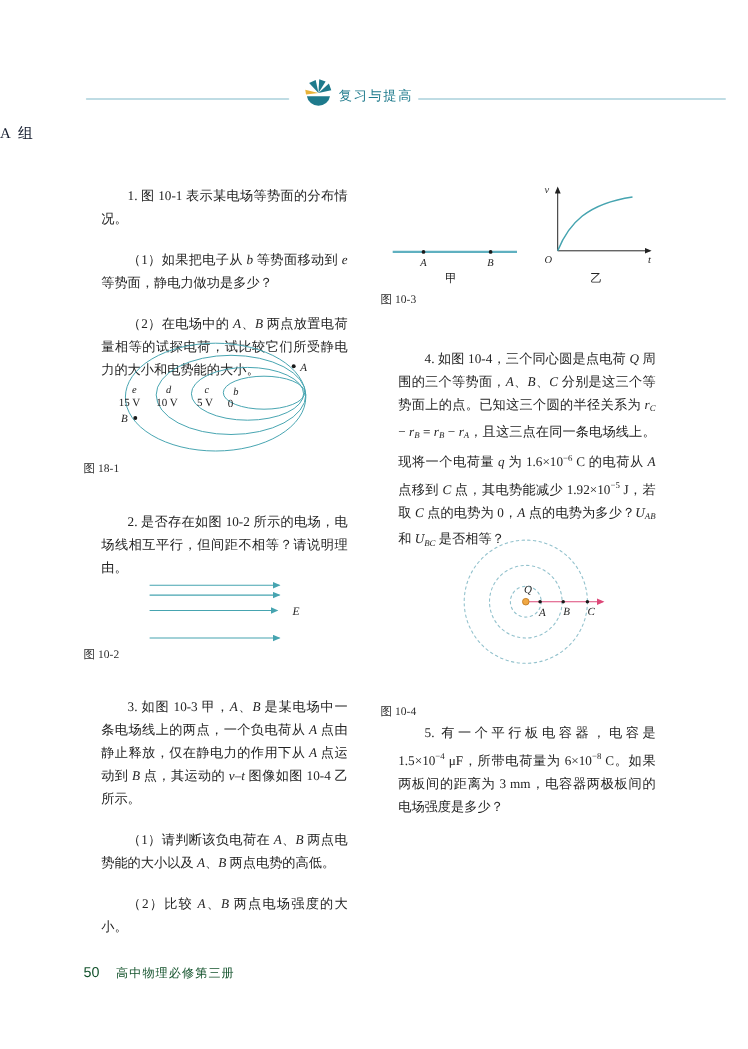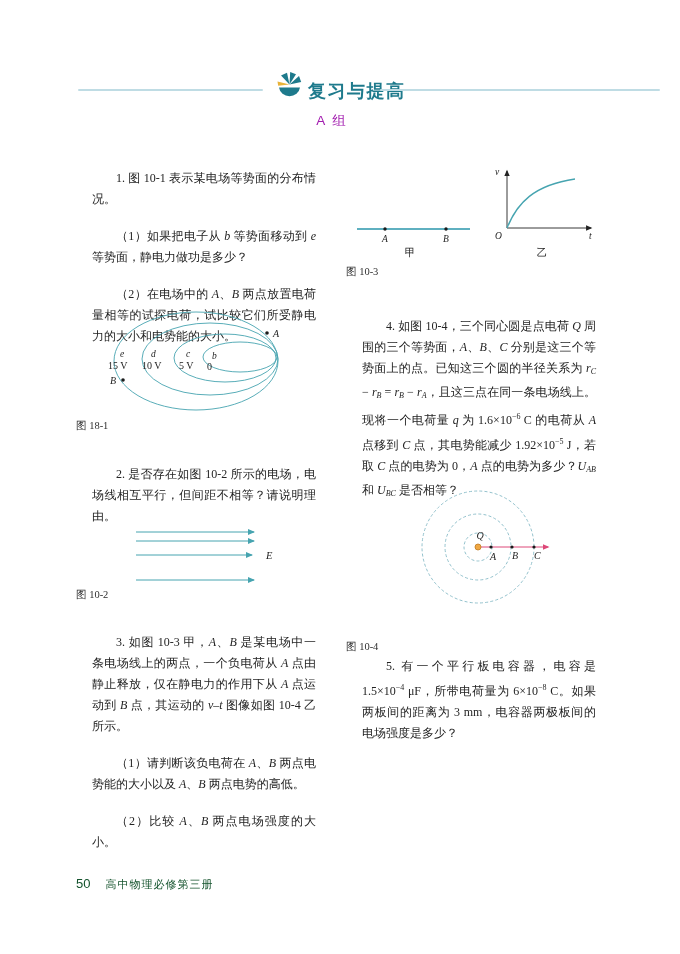--- a/index.html
+++ b/index.html
@@ -3,24 +3,24 @@
 <meta charset="utf-8">
 <style>
   * { margin:0; padding:0; box-sizing:border-box; }
   html,body { background:#ffffff; }
   .page { position:relative; width:680px; height:954px; background:#ffffff;
           font-family:"Liberation Serif","DejaVu Serif",serif; color:#232323; overflow:hidden; }
   .hline { position:absolute; height:2px; background:#bfdce4; border-radius:1px; }
   .logo { position:absolute; left:276px; top:71px; }
   .brand-title { position:absolute; left:308px; top:79px;
                  font-family:"Liberation Sans","DejaVu Sans",sans-serif;
-                 font-weight:bold; font-size:18px; color:#1e7a8c; letter-spacing:1.5px; }
-  .group-title { position:absolute; top:112px; left:0; width:664px; text-align:center;
-                 font-size:13.5px; font-family:Liberation Sans, sans-serif;
-                 color:#a21caf; letter-spacing:2px; }
+                 font-weight:normal; font-size:12px; color:#1e7a8c; letter-spacing:1.5px; }
+  .group-title { position:absolute; top:112px; left:0; width:664px; text-align:left;
+                 font-size:13.5px; font-family:Liberation Serif, serif;
+                 color:#0f172a; letter-spacing:2px; }
   .prob { position:absolute; font-size:12px; line-height:21px; text-align:justify; }
   .para { text-indent:2em; margin:16px; }
   .v   { font-style:italic; font-family:"Liberation Serif",serif; }
   .vsub{ font-style:italic; font-size:8px; vertical-align:-2px; font-family:"Liberation Serif",serif; }
   .sup { font-size:8px; vertical-align:5px; }
   .fig { position:absolute; }
   .caption { position:absolute; text-align:left; font-size:10.5px; color:#2e2e2e; }
   .footer { position:absolute; top:876px; left:76px; display:flex; align-items:baseline;
             gap:15px; color:#14532d; }
   .pagenum   { font-size:13px; font-family:"Liberation Sans","DejaVu Sans",sans-serif; }

